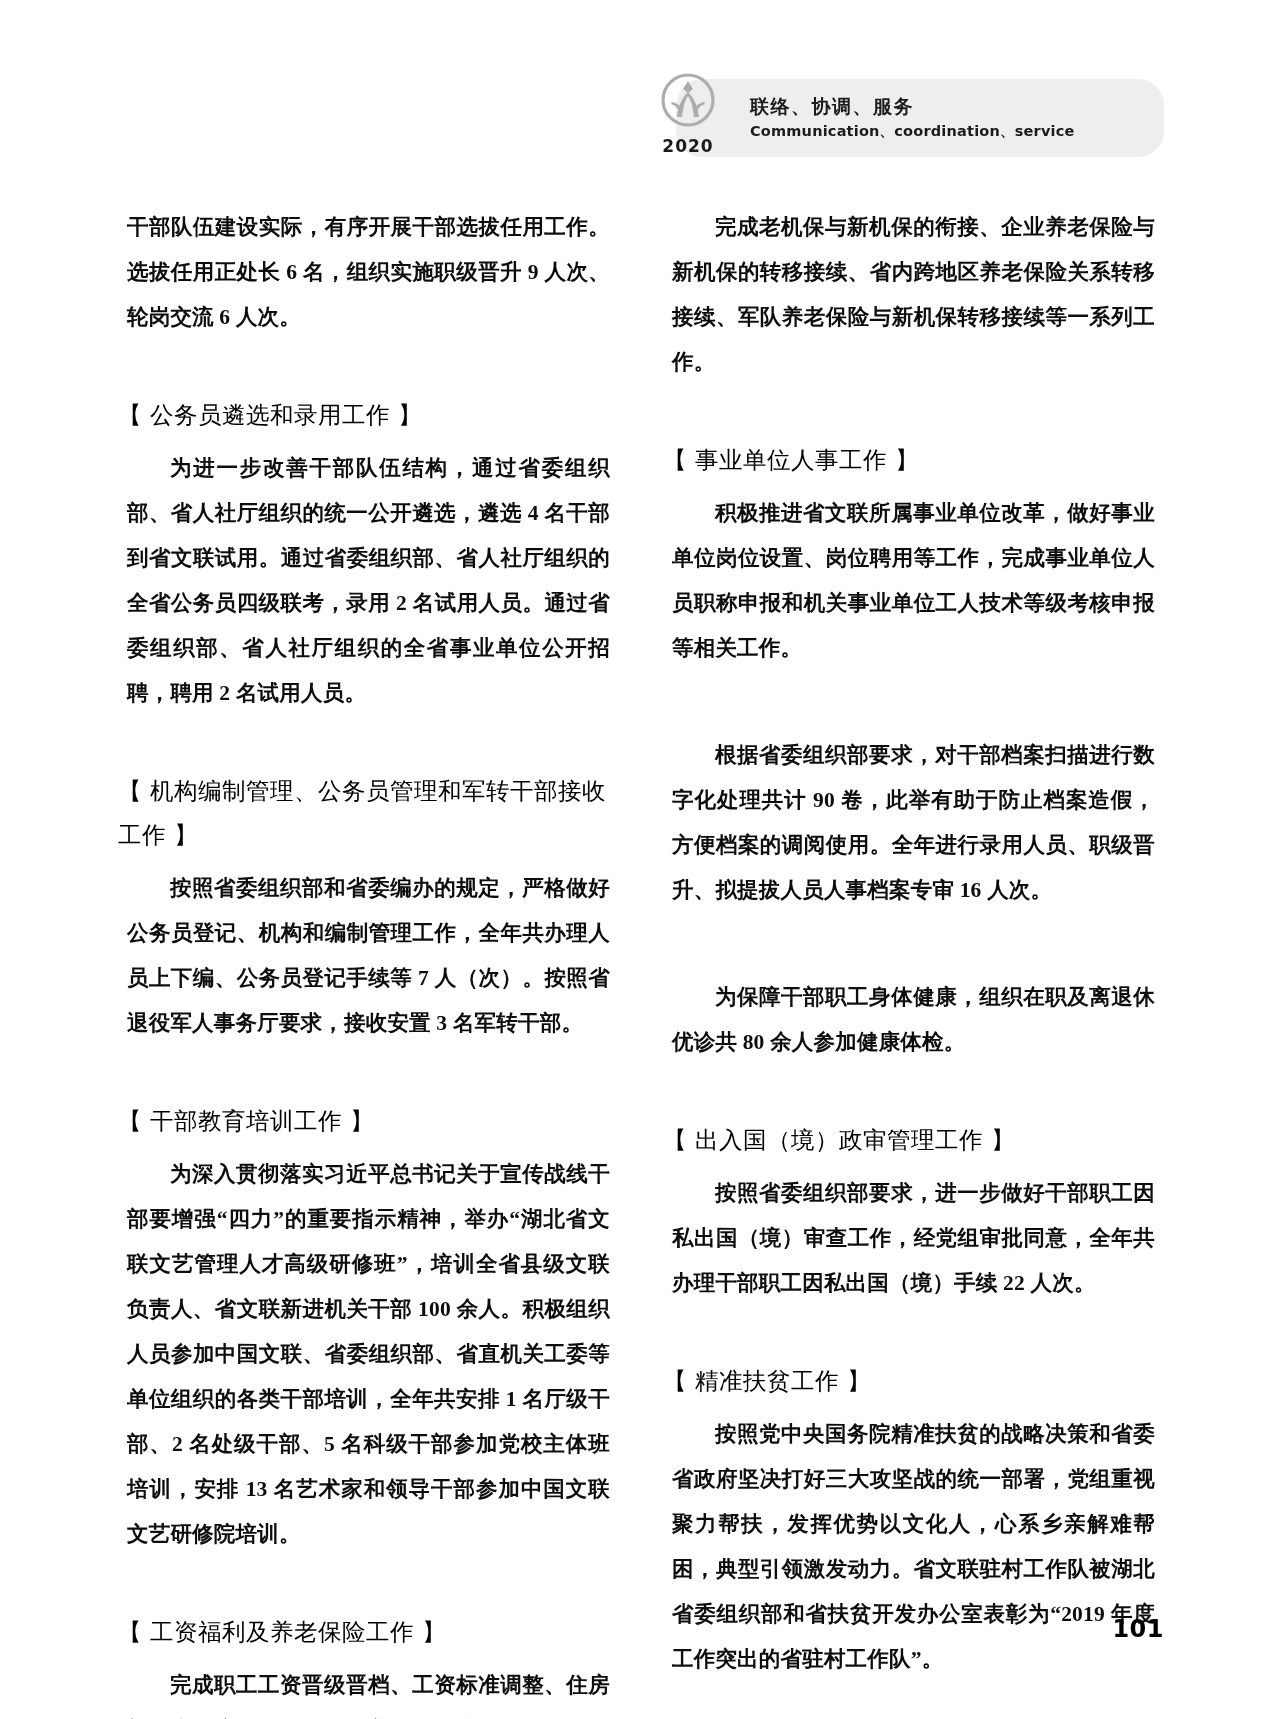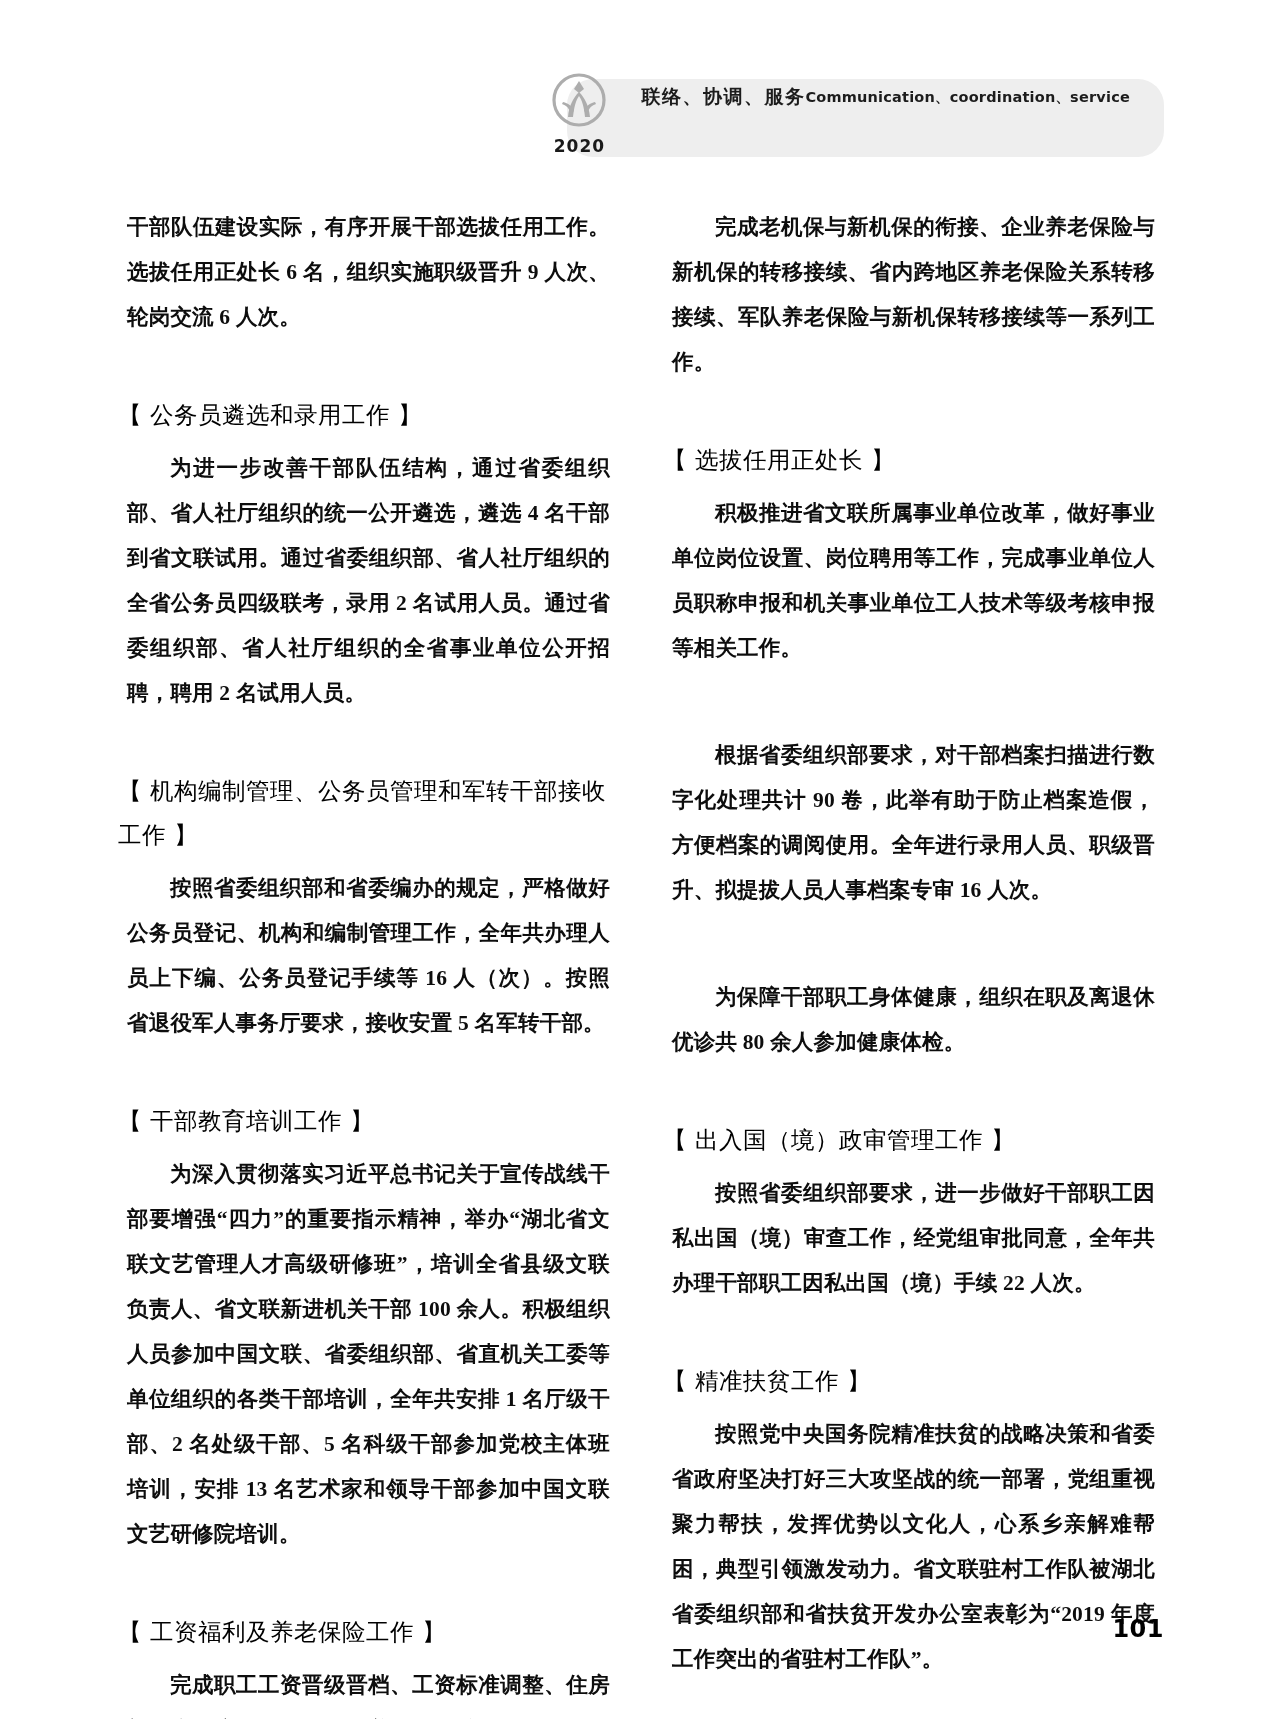--- a/index.html
+++ b/index.html
@@ -62,21 +62,21 @@
     margin-top: 8px;
   }
   .header-band {
     position: relative;
     background: #eeeeee;
     border-radius: 26px;
     height: 66px;
     padding: 6px 34px 6px 74px;
     margin-left: -52px;
     display: flex;
-    flex-direction: row;
+    flex-direction: column;
     justify-content: center;
     min-width: 380px;
   }
   .header-cn {
     font-family: "DejaVu Sans", sans-serif;
     font-weight: bold;
     font-size: 19px;
     letter-spacing: 1.5px;
     color: #1c1c1c;
     line-height: 1.25;
@@ -177,38 +177,38 @@
     <div class="col">
 
       <p class="body-p">干部队伍建设实际，有序开展干部选拔任用工作。选拔任用正处长 6 名，组织实施职级晋升 9 人次、轮岗交流 6 人次。</p>
 
       <div class="gap-before-title"></div>
       <h2 class="section-title">【 公务员遴选和录用工作 】</h2>
       <p class="body-p indent">为进一步改善干部队伍结构，通过省委组织部、省人社厅组织的统一公开遴选，遴选 4 名干部到省文联试用。通过省委组织部、省人社厅组织的全省公务员四级联考，录用 2 名试用人员。通过省委组织部、省人社厅组织的全省事业单位公开招聘，聘用 2 名试用人员。</p>
 
       <div class="gap-before-title"></div>
       <h2 class="section-title">【 机构编制管理、公务员管理和军转干部接收工作 】</h2>
-      <p class="body-p indent">按照省委组织部和省委编办的规定，严格做好公务员登记、机构和编制管理工作，全年共办理人员上下编、公务员登记手续等 16 人（次）。按照省退役军人事务厅要求，接收安置 5 名军转干部。</p>
+      <p class="body-p indent">按照省委组织部和省委编办的规定，严格做好公务员登记、机构和编制管理工作，全年共办理人员上下编、公务员登记手续等 7 人（次）。按照省退役军人事务厅要求，接收安置 3 名军转干部。</p>
 
       <div class="gap-before-title"></div>
       <h2 class="section-title">【 干部教育培训工作 】</h2>
       <p class="body-p indent">为深入贯彻落实习近平总书记关于宣传战线干部要增强“四力”的重要指示精神，举办“湖北省文联文艺管理人才高级研修班”，培训全省县级文联负责人、省文联新进机关干部 100 余人。积极组织人员参加中国文联、省委组织部、省直机关工委等单位组织的各类干部培训，全年共安排 1 名厅级干部、2 名处级干部、5 名科级干部参加党校主体班培训，安排 13 名艺术家和领导干部参加中国文联文艺研修院培训。</p>
 
       <div class="gap-before-title"></div>
       <h2 class="section-title">【 工资福利及养老保险工作 】</h2>
       <p class="body-p indent">完成职工工资晋级晋档、工资标准调整、住房补贴和住房公积金调整、养老保险核算申报、劳动保障审查、残疾人就业保障年检、失业保险年检、退休职工待遇申领及新进人员工资核定发放等工作。</p>
 
     </div>
 
     <div class="col">
 
       <p class="body-p indent">完成老机保与新机保的衔接、企业养老保险与新机保的转移接续、省内跨地区养老保险关系转移接续、军队养老保险与新机保转移接续等一系列工作。</p>
 
       <div class="gap-before-title"></div>
-      <h2 class="section-title">【 选拔任用正处长 】</h2>
+      <h2 class="section-title">【 事业单位人事工作 】</h2>
       <p class="body-p indent">积极推进省文联所属事业单位改革，做好事业单位岗位设置、岗位聘用等工作，完成事业单位人员职称申报和机关事业单位工人技术等级考核申报等相关工作。</p>
 
       <div class="gap-before-title"></div>
       <p class="body-p indent">根据省委组织部要求，对干部档案扫描进行数字化处理共计 90 卷，此举有助于防止档案造假，方便档案的调阅使用。全年进行录用人员、职级晋升、拟提拔人员人事档案专审 16 人次。</p>
 
       <div class="gap-before-title"></div>
       <p class="body-p indent">为保障干部职工身体健康，组织在职及离退休优诊共 80 余人参加健康体检。</p>
 
       <div class="gap-before-title"></div>
       <h2 class="section-title">【 出入国（境）政审管理工作 】</h2>

